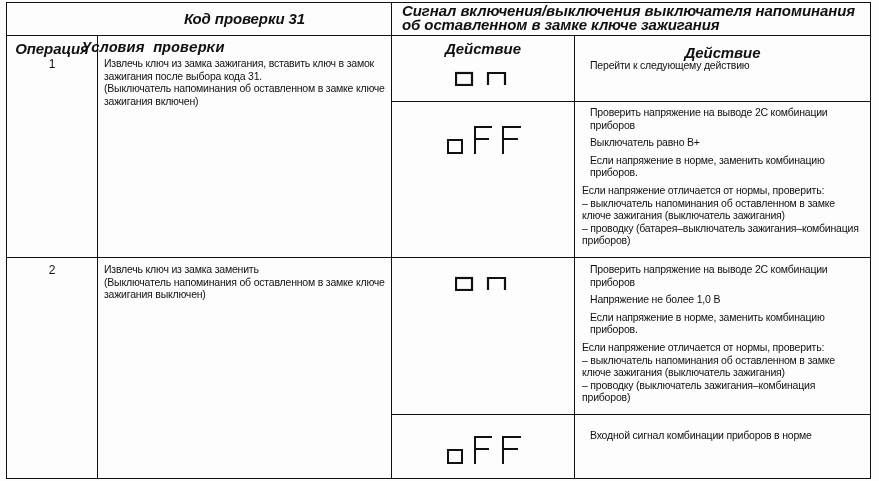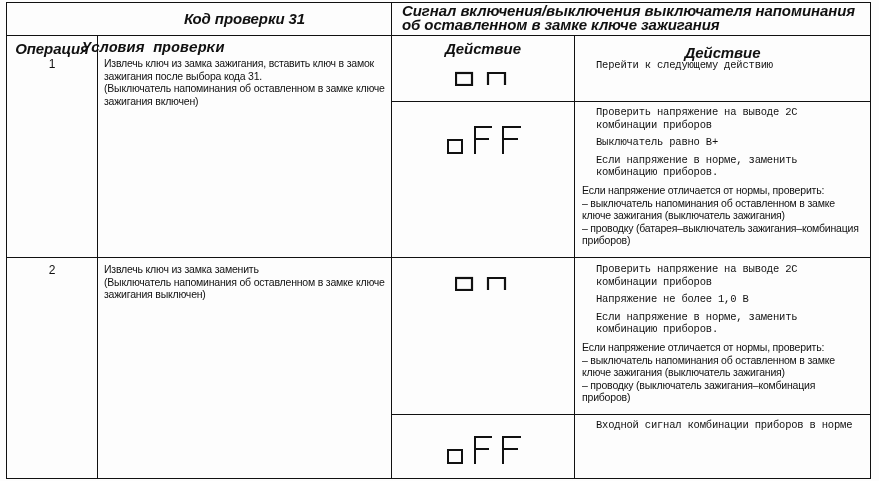--- a/index.html
+++ b/index.html
@@ -3,21 +3,21 @@
 <meta charset="utf-8">
 <style>
   html, body { margin: 0; padding: 0; background: #fdfdfd; }
   body { width: 879px; height: 481px; position: relative; overflow: hidden;
          font-family: "Liberation Sans", sans-serif; color: #111; }
   .abs { position: absolute; }
   .hline { position: absolute; height: 0; border-top: 1.5px solid #111; }
   .vline { position: absolute; width: 0; border-left: 1.5px solid #111; }
   .hdr { font-style: italic; font-weight: bold; font-size: 15px; letter-spacing: -0.1px; }
   .txt { font-size: 10.5px; line-height: 12.6px; letter-spacing: -0.2px; }
-  .txt p { margin: 0 0 5px 14px; font-family: Liberation Mono, monospace; }
+  .txt p { margin: 0 0 5px 8px; }
   .num { font-size: 12px; text-align: center; }
 </style>
 </head>
 <body>
 
 <div>
 
   <div class="hline" style="left:6px; top:2px; width:865px;"></div>
   <div class="hline" style="left:6px; top:35px; width:385px;"></div>
   <div class="hline" style="left:391px; top:35px; width:480px;"></div>
@@ -97,17 +97,17 @@
 
   <div class="abs" style="left:447px; top:432px; width:80px; height:34px;">
     <svg width="80" height="34">
       <rect x="1" y="18" width="14" height="13" fill="none" stroke="#111" stroke-width="2"></rect>
       <path d="M28 32 V5 H45" fill="none" stroke="#111" stroke-width="2"></path>
       <path d="M28 17 H42" fill="none" stroke="#111" stroke-width="2"></path>
       <path d="M56 32 V5 H74" fill="none" stroke="#111" stroke-width="2"></path>
       <path d="M56 17 H71" fill="none" stroke="#111" stroke-width="2"></path>
     </svg>
   </div>
-  <div class="abs txt" style="left:582px; top:419px; width:282px;">
+  <div class="abs txt" style="left:582px; top:429px; width:282px;">
     <p>Входной сигнал комбинации приборов в норме</p>
   </div>
 
 </div>
 
 </body></html>

